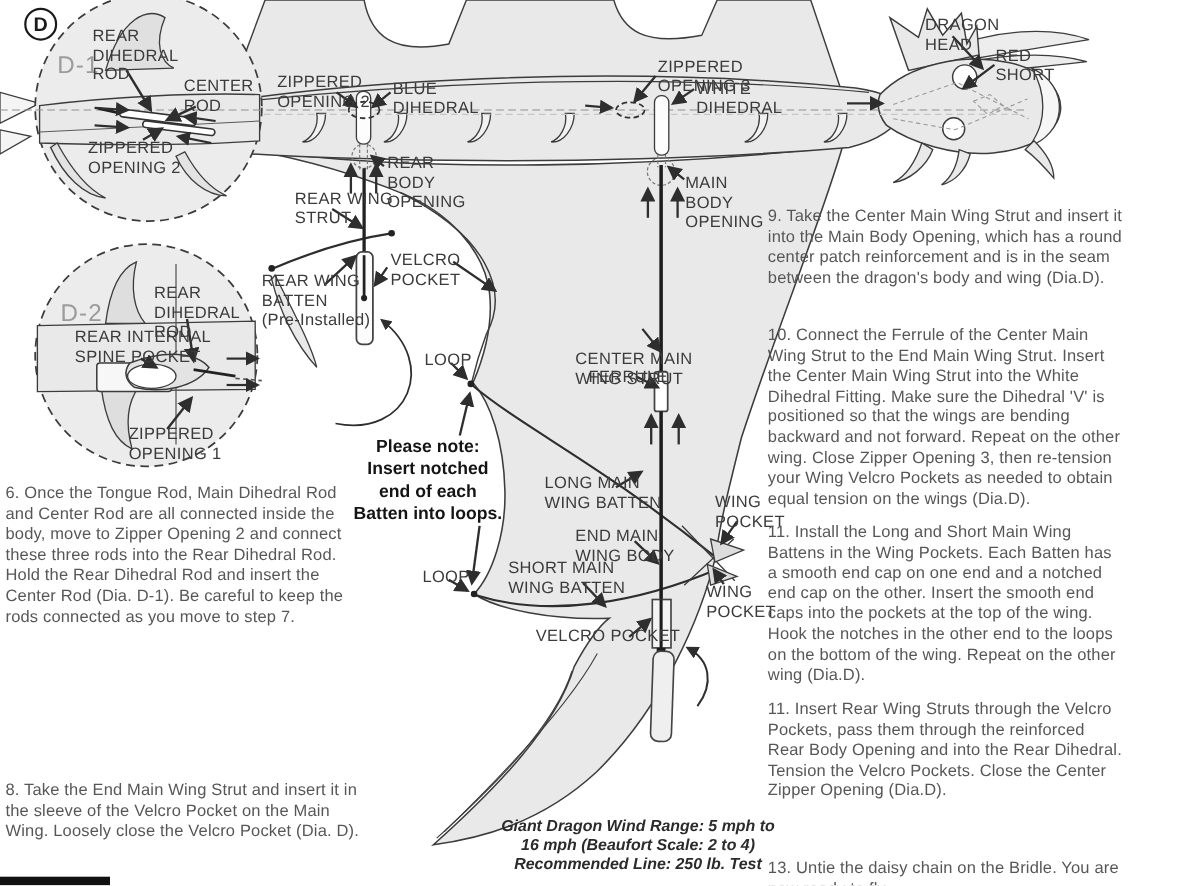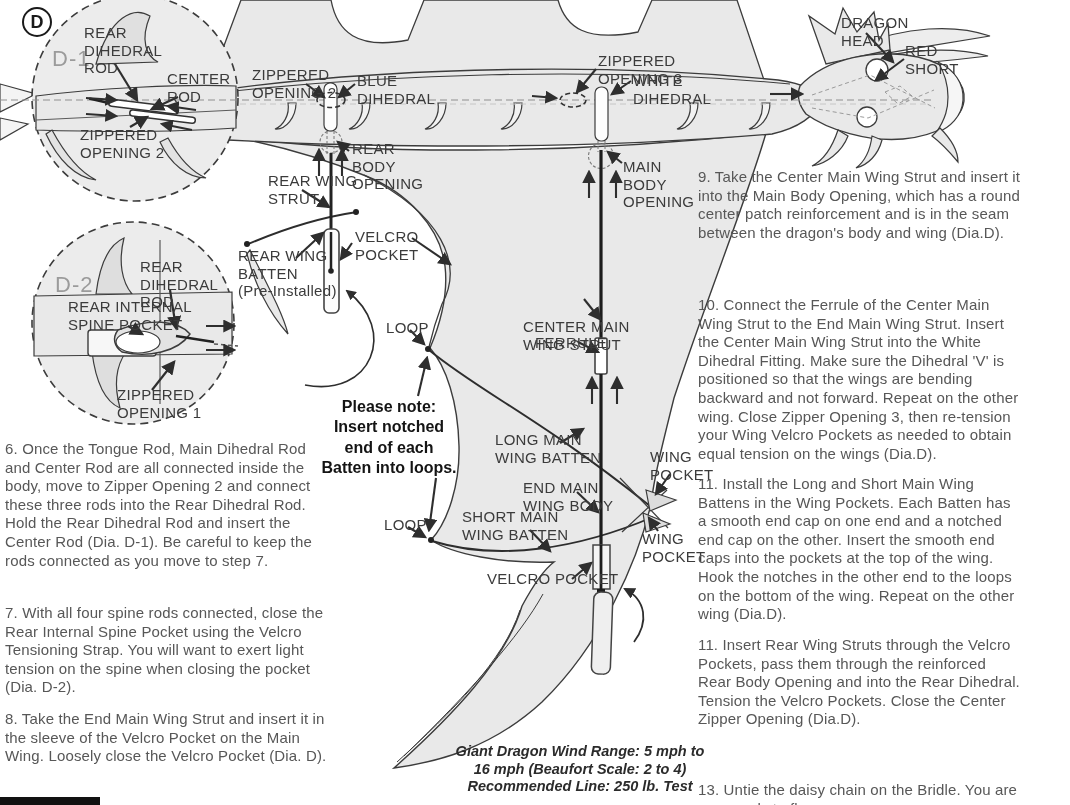--- a/index.html
+++ b/index.html
@@ -271,24 +271,23 @@
 <div class="lbl" style="left:642px;top:530px;">WING
 POCKET</div>
 <div class="lbl" style="left:487px;top:570px;">VELCRO POCKET</div>
 
 <div class="note">Please note:
 Insert notched
 end of each
 Batten into loops.</div>
 
 <div class="step" style="left:5px;top:440px;width:328px;">6. Once the Tongue Rod, Main Dihedral Rod and Center Rod are all connected inside the body, move to Zipper Opening 2 and connect these three rods into the Rear Dihedral Rod. Hold the Rear Dihedral Rod and insert the Center Rod (Dia. D-1). Be careful to keep the rods connected as you move to step 7.</div>
-<div class="step" style="left:5px;top:604px;width:328px;">7. With all four spine rods connected, close the Rear Internal Spine Pocket using the Velcro Tensioning Strap. You will want to exert light tension on the spine when closing the pocket (Dia. D-2).</div>
 <div class="step" style="left:5px;top:710px;width:328px;">8. Take the End Main Wing Strut and insert it in the sleeve of the Velcro Pocket on the Main Wing. Loosely close the Velcro Pocket (Dia. D).</div>
 
-<div class="step" style="left:698px;top:168px;width:325px;">9. Take the Center Main Wing Strut and insert it into the Main Body Opening, which has a round center patch reinforcement and is in the seam between the dragon's body and wing (Dia.D).</div>
+<div class="step" style="left:698px;top:188px;width:325px;">9. Take the Center Main Wing Strut and insert it into the Main Body Opening, which has a round center patch reinforcement and is in the seam between the dragon's body and wing (Dia.D).</div>
 <div class="step" style="left:698px;top:296px;width:325px;">10. Connect the Ferrule of the Center Main Wing Strut to the End Main Wing Strut. Insert the Center Main Wing Strut into the White Dihedral Fitting. Make sure the Dihedral 'V' is positioned so that the wings are bending backward and not forward. Repeat on the other wing. Close Zipper Opening 3, then re-tension your Wing Velcro Pockets as needed to obtain equal tension on the wings (Dia.D).</div>
 <div class="step" style="left:698px;top:475px;width:325px;">11. Install the Long and Short Main Wing Battens in the Wing Pockets. Each Batten has a smooth end cap on one end and a notched end cap on the other. Insert the smooth end caps into the pockets at the top of the wing. Hook the notches in the other end to the loops on the bottom of the wing. Repeat on the other wing (Dia.D).</div>
 <div class="step" style="left:698px;top:636px;width:325px;">11. Insert Rear Wing Struts through the Velcro Pockets, pass them through the reinforced Rear Body Opening and into the Rear Dihedral. Tension the Velcro Pockets. Close the Center Zipper Opening (Dia.D).</div>
 <div class="step" style="left:698px;top:747px;width:325px;margin-top:34px;">13. Untie the daisy chain on the Bridle. You are now ready to fly.</div>
 
 <div class="footer">Giant Dragon Wind Range: 5 mph to
 16 mph (Beaufort Scale: 2 to 4)
 Recommended Line: 250 lb. Test</div>
 
 <div class="edgebar"></div>

